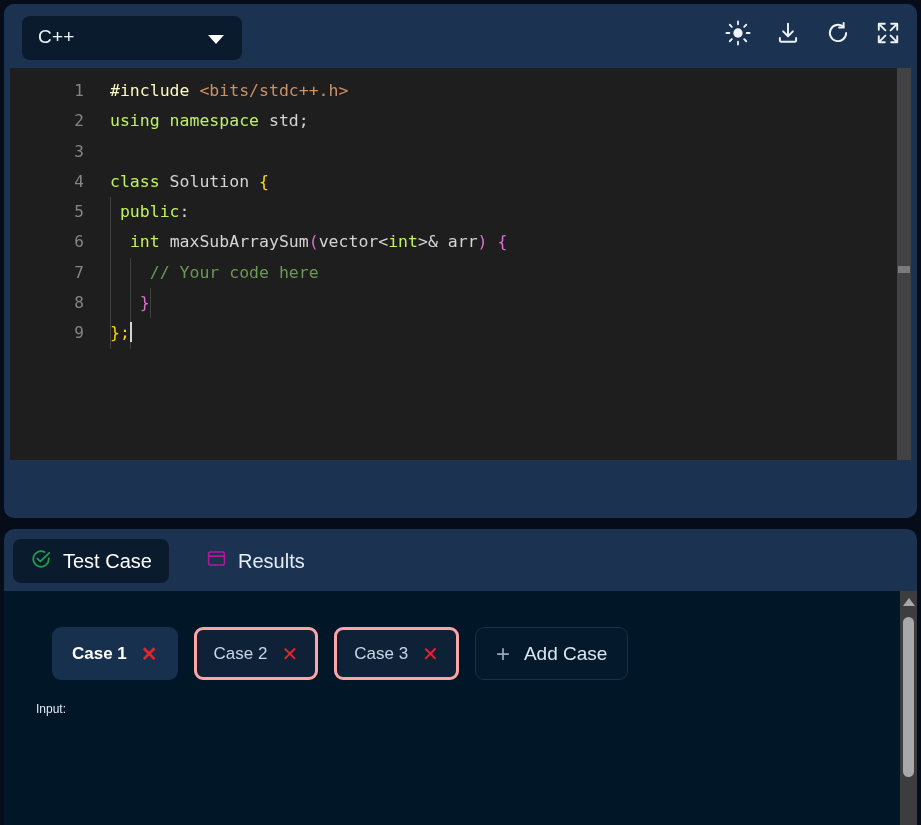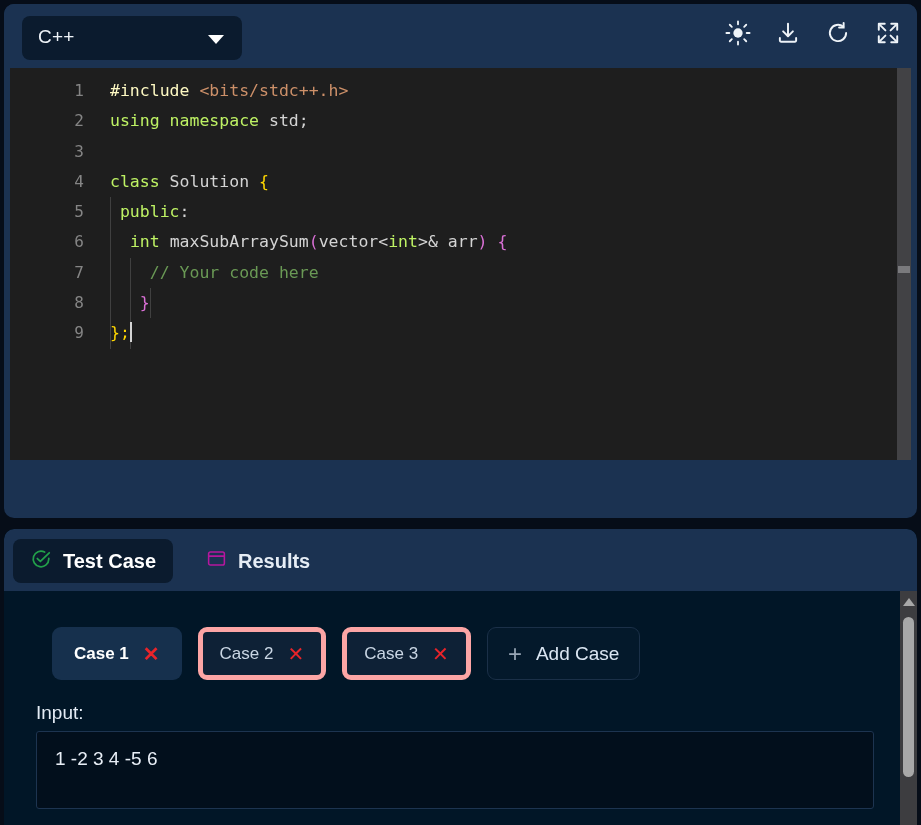--- a/index.html
+++ b/index.html
@@ -187,21 +187,20 @@
     overflow: hidden;
     background: #011627;
   }
   .tc-tabbar {
     position: absolute;
     left: 0; top: 0;
     width: 913px;
     height: 62px;
     background: #1b3251;
     border-radius: 10px 10px 0 0;
-    font-weight: bold;
   }
   .tab {
     position: absolute;
     top: 10px;
     height: 44px;
     display: flex;
     align-items: center;
     gap: 11px;
     padding: 0 17px;
     border-radius: 8px;
@@ -230,21 +229,21 @@
   .case-chip {
     height: 53px;
     display: flex;
     align-items: center;
     gap: 14px;
     padding: 0 17px;
     border-radius: 9px;
     cursor: pointer;
     font-size: 17px;
     background: #0e2136;
-    border: 5px solid #fca5a5;
+    border: 3px solid #fca5a5;
     color: #c9d6e4;
   }
   .case-chip.active {
     background: #16304d;
     border-color: transparent;
     color: #ffffff;
     font-weight: bold;
   }
   .chip-x {
     color: #e8242a;
@@ -264,21 +263,21 @@
     background: #04192b;
     border: 1px solid #1b3048;
     color: #dbe6f2;
   }
   .add-plus { color: #98a6b5; font-size: 24px; line-height: 1; }
 
   .input-label {
     position: absolute;
     left: 32px;
     top: 111px;
-    font-size: 19px;
+    font-size: 12px;
     color: #e4ecf5;
   }
   .input-box {
     position: absolute;
     left: 32px;
     top: 140px;
     width: 838px;
     height: 78px;
     background: #020f1c;
     border: 1px solid #1d3450;
@@ -421,22 +420,19 @@
           <span>Case 3</span>
           <span class="chip-x">✕</span>
         </div>
         <div class="add-case">
           <span class="add-plus">+</span>
           <span>Add Case</span>
         </div>
       </div>
 
     <div class="input-label">Input:</div>
-    <div class="input-box">
-      <div class="input-value">1 -2 3 4 -5 6</div>
-    </div>
   </div>
 
   <div class="tc-scroll">
     <div class="tc-scroll-up"></div>
     <div class="tc-scroll-thumb"></div>
   </div>
 </div>
 
 </body></html>

